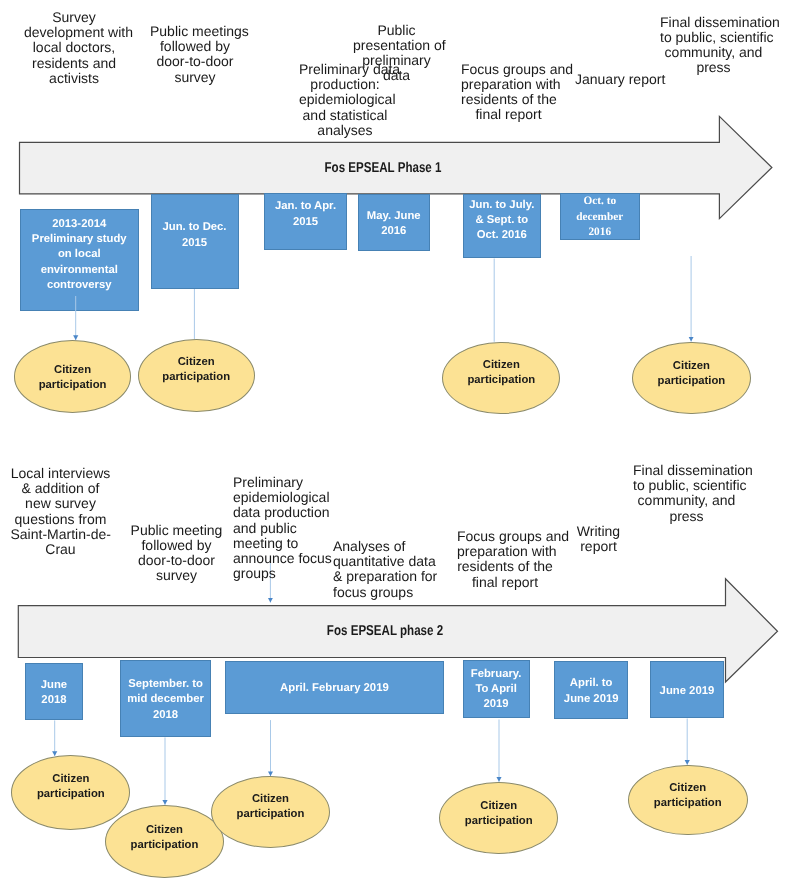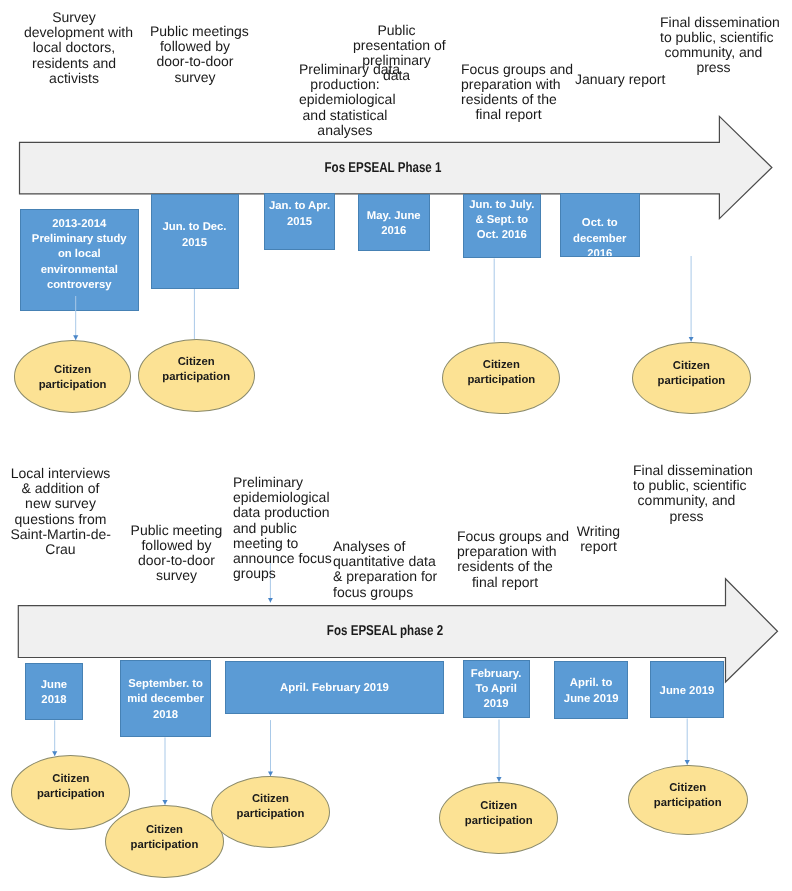--- a/index.html
+++ b/index.html
@@ -31,24 +31,24 @@
 <svg class="layer" viewBox="0 0 792 891">
   <path d="M 19.5 142.3 L 719.4 142.3 L 719.4 116.3 L 771.9 167.5 L 719.4 218.7 L 719.4 193.8 L 19.5 193.8 Z" fill="#F0F0F0" stroke="#4A4A4A" stroke-width="1.2"></path>
   <path d="M 18.3 605.6 L 725.5 605.6 L 725.5 578.8 L 777.5 631.3 L 725.5 682.0 L 725.5 657.5 L 18.3 657.5 Z" fill="#F0F0F0" stroke="#4A4A4A" stroke-width="1.2"></path>
 </svg>
 
 <div class="phase-title" style="left:83.0px;top:160.0px;width:600px;font-size:14.3px;transform:scaleX(0.81);">Fos EPSEAL Phase 1</div>
 <div class="phase-title" style="left:84.60000000000002px;top:623.0px;width:600px;font-size:14.3px;transform:scaleX(0.81);">Fos EPSEAL phase 2</div>
 
 <div class="period-box" style="left:20px;top:193.3px;width:118.5px;height:102.0px;padding-top:6.6px;margin-top:16px;"><span>2013-2014<br>Preliminary study<br>on local<br>environmental<br>controversy</span></div>
 <div class="period-box" style="left:150.5px;top:194.0px;width:88px;height:94.5px;padding-top:25.4px;"><span>Jun. to Dec.<br>2015</span></div>
-<div class="period-box" style="left:264px;top:193.2px;width:71px;height:57.2px;padding-top:5.2px;"><span>Jan. to Apr.<br>2015</span></div>
+<div class="period-box" style="left:264px;top:193.2px;width:83px;height:57.2px;padding-top:5.2px;"><span>Jan. to Apr.<br>2015</span></div>
 <div class="period-box" style="left:357.5px;top:194.0px;width:72.5px;height:56.8px;padding-top:13.8px;"><span>May. June<br>2016</span></div>
 <div class="period-box" style="left:462.5px;top:193.8px;width:78.5px;height:64.1px;padding-top:3.0px;"><span>Jun. to July.<br>&amp; Sept. to<br>Oct. 2016</span></div>
-<div class="period-box" style="left:560px;top:193.4px;width:79.5px;height:64px;padding-top:22px;"><span>Oct. to<br>december<br>2016</span></div>
+<div class="period-box" style="left:560px;top:193.4px;width:79.5px;height:47px;padding-top:0;font-family:Liberation Serif, serif;"><span>Oct. to<br>december<br>2016</span></div>
 <div class="period-box" style="left:24.9px;top:662.9px;width:58.1px;height:57.4px;padding-top:13.8px;"><span>June<br>2018</span></div>
 <div class="period-box" style="left:120px;top:660.3px;width:91.1px;height:76.9px;padding-top:15.8px;"><span>September. to<br>mid december<br>2018</span></div>
 <div class="period-box" style="left:224.6px;top:660.8px;width:219.6px;height:53.7px;padding-top:19.6px;"><span>April. February 2019</span></div>
 <div class="period-box" style="left:462.6px;top:659.6px;width:67px;height:58.2px;padding-top:6px;"><span>February.<br>To April<br>2019</span></div>
 <div class="period-box" style="left:554.1px;top:661.4px;width:74.2px;height:58.0px;padding-top:14.0px;"><span>April. to<br>June 2019</span></div>
 <div class="period-box" style="left:650.1px;top:661.1px;width:73.7px;height:57.2px;padding-top:22.2px;"><span>June 2019</span></div>
 
 <svg class="layer" viewBox="0 0 792 891">
   <defs>
         <marker id="cparrow" markerWidth="5.0" markerHeight="5.6" refX="4.8" refY="2.8" orient="auto" markerUnits="userSpaceOnUse">

